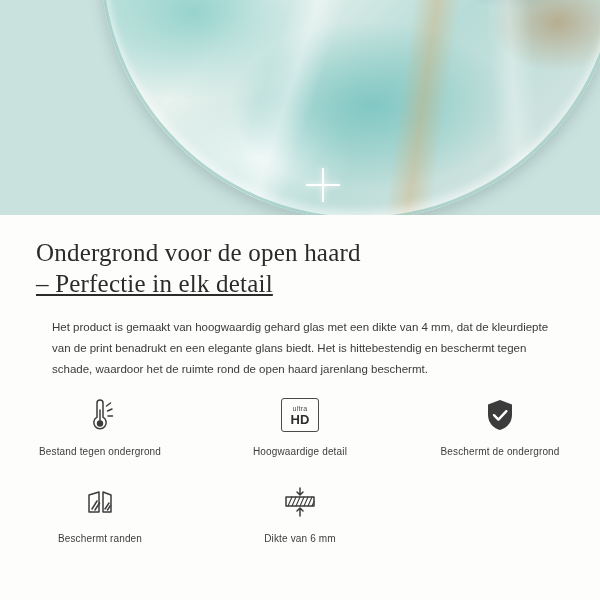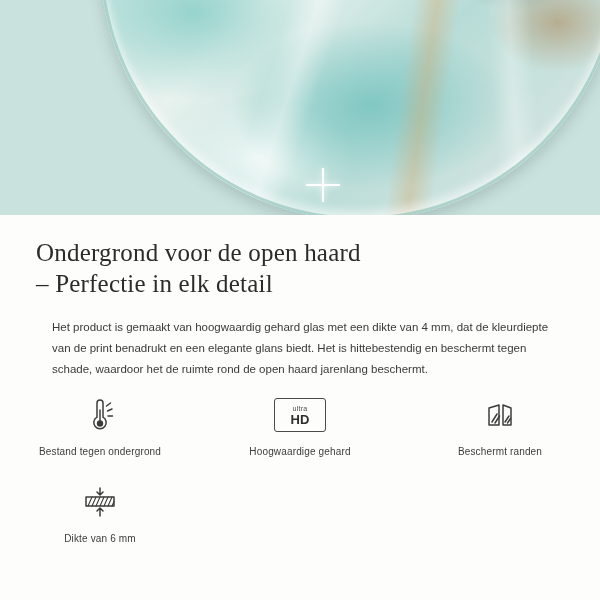--- a/index.html
+++ b/index.html
@@ -99,21 +99,21 @@
   }
   h1 {
     margin: 22px 0 0 0;
     font-family: "Liberation Serif", serif;
     font-weight: 400;
     font-size: 25px;
     line-height: 31px;
     color: #2b2b2b;
     letter-spacing: 0.2px;
   }
-  h1 .l2 { display: block; }
+  h1 .l2 { display: block; text-decoration: underline; }
   .body-copy {
     margin: 18px 0 0 16px;
     font-size: 11.5px;
     line-height: 21px;
     color: #3a3a3a;
     max-width: 530px;
   }
 
   
   .features {
@@ -138,21 +138,21 @@
     justify-content: center;
   }
   .feature .cap {
     margin-top: 8px;
     font-size: 10px;
     color: #3c3c3c;
     text-align: center;
     letter-spacing: 0.15px;
   }
   .ultrahd {
-    width: 52px; height: 34px;
+    width: 38px; height: 34px;
     border: 1.6px solid #4a4a4a;
     border-radius: 3px;
     display: flex; flex-direction: column;
     align-items: center; justify-content: center;
     line-height: 1;
   }
   .ultrahd .u { font-size: 7px; color: #4a4a4a; letter-spacing: .3px; }
   .ultrahd .hd { font-size: 13px; font-weight: 700; color: #2e2e2e; margin-top: 1px; }
 </style>
 </head>
@@ -194,23 +194,32 @@
       <div class="cap">Bestand tegen ondergrond</div>
     </div>
 
     <div class="feature">
       <div class="ico">
         <div class="ultrahd">
           <span class="u">ultra</span>
           <span class="hd">HD</span>
         </div>
       </div>
-      <div class="cap">Hoogwaardige gehard</div>
-    </div>
-
+      <div class="cap">Hoogwaardige detail</div>
+    </div>
+
+    <div class="feature">
+      <div class="ico">
+        <svg width="42" height="42" viewBox="0 0 42 42">
+          <path d="M21 6l12 4.5v10.2c0 8-5.2 13.3-12 15.3-6.8-2-12-7.3-12-15.3V10.5L21 6z" fill="#3c3c3c"></path>
+          <path d="M15 21.2l4.4 4.4 8-8.4" fill="none" stroke="#ffffff" stroke-width="2.4" stroke-linecap="round" stroke-linejoin="round"></path>
+        </svg>
+      </div>
+      <div class="cap">Beschermt de ondergrond</div>
+    </div>
 
 
     <div class="feature">
       <div class="ico">
         <svg width="42" height="42" viewBox="0 0 42 42" fill="none" stroke="#3c3c3c" stroke-width="1.5" stroke-linecap="round" stroke-linejoin="round">
           <path d="M10 31V14l10-3v20H10z"></path>
           <path d="M13 28l5-8M16 29l4.5-7"></path>
           <path d="M24 31V11l8 3v17h-8z"></path>
           <path d="M26 28l4-6M28.5 29l3-4.5"></path>
         </svg>

